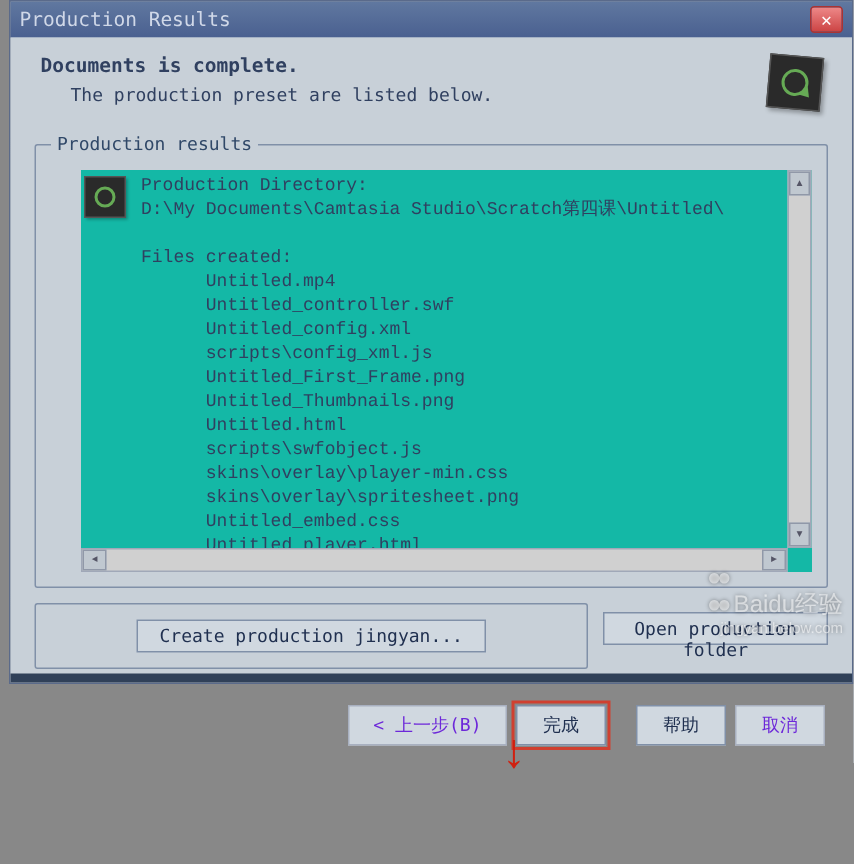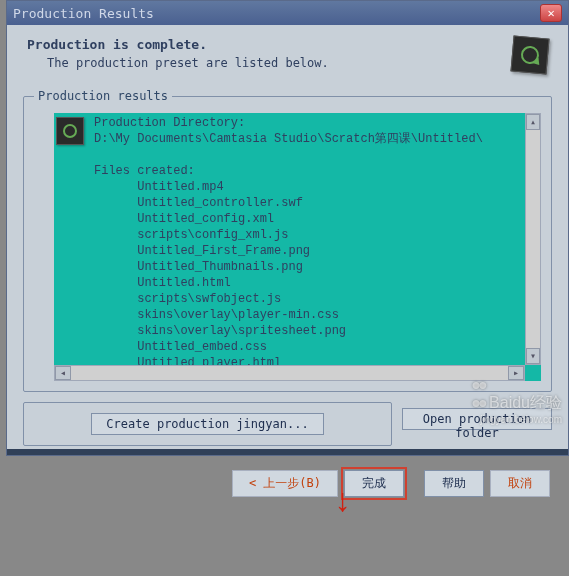--- a/index.html
+++ b/index.html
@@ -29,21 +29,21 @@
 .scroll-h { position: absolute; left: 0; bottom: 0; height: 16px; width: calc(100% - 16px); background: #d0d0d0; border: 1px solid #a0a8b8; display:flex; justify-content:space-between;}
 .scroll-left, .scroll-right { width:16px; background:#c0c8d0; border:1px solid #9098a8; display:flex; align-items:center; justify-content:center; color:#556; font-size:10px;}
 .preset-row { display: flex; gap: 10px; align-items: flex-start; }
 .preset-fieldset { flex: 1; }
 .preset-text { color: #304868; font-family: Consolas, monospace; font-size: 12px; line-height: 15px; margin-bottom: 8px; }
 .btn { background: #d0d8e0; border: 1px solid #8090a8; padding: 3px 14px; font-family: Consolas, SimSun, monospace; font-size: 12px; color: #203050; cursor: pointer; }
 .btn-plain { text-decoration: none; min-width: 60px; text-align: center; }
 .open-folder-btn { width: 150px; height: 22px; margin-top: 6px; }
 .bottom-buttons { display: flex; justify-content: flex-end; gap: 6px; margin-top: 14px; padding-right: 2px; align-items:center;}
 .bottom-buttons .btn { padding: 4px 16px; text-decoration: none; }
-.btn-disabled { color: #c2410c; border-color: #a8b0c0; }
+.btn-disabled { color: #6d28d9; border-color: #a8b0c0; }
 .btn-highlight { outline: 2px solid #d04030; outline-offset: 1px; }
 .arrow-annotation { position: absolute; left: 326px; top: 486px; color: #d02010; font-size: 32px; font-weight: bold; pointer-events: none; line-height: 1; }
 .watermark { position: absolute; right: 6px; bottom: 30px; color: rgba(255,255,255,0.55); font-size: 16px; font-family: Arial, sans-serif; text-align:right; pointer-events:none; text-shadow:0 0 3px rgba(0,0,0,0.4);}
 .watermark .small { font-size: 10px; display:block;}
 .paw { display:inline-block; letter-spacing:-3px;}
 .bottom-strip { position:absolute; left:0; bottom:0; width:100%; height:6px; background:#304058;}
 </style>
 </head>
 <body>
 
@@ -52,21 +52,21 @@
     <span class="titlebar-text">Production Results</span>
     <div class="close-btn">
       <span>✕</span>
     </div>
   </div>
 
   <div class="content">
 
     <div class="header-section">
       <div class="header-text">
-        <div class="header-title">Production is complete.</div>
+        <div class="header-title">Documents is complete.</div>
         <div class="header-sub">The production preset are listed below.</div>
       </div>
       <div class="header-icon">
         <div class="header-icon-inner"></div>
       </div>
     </div>
 
     <fieldset>
       <legend>Production results</legend>
       <div class="results-box">

